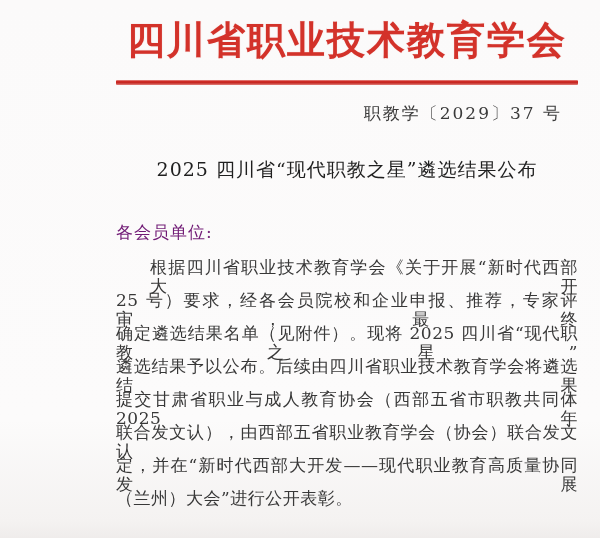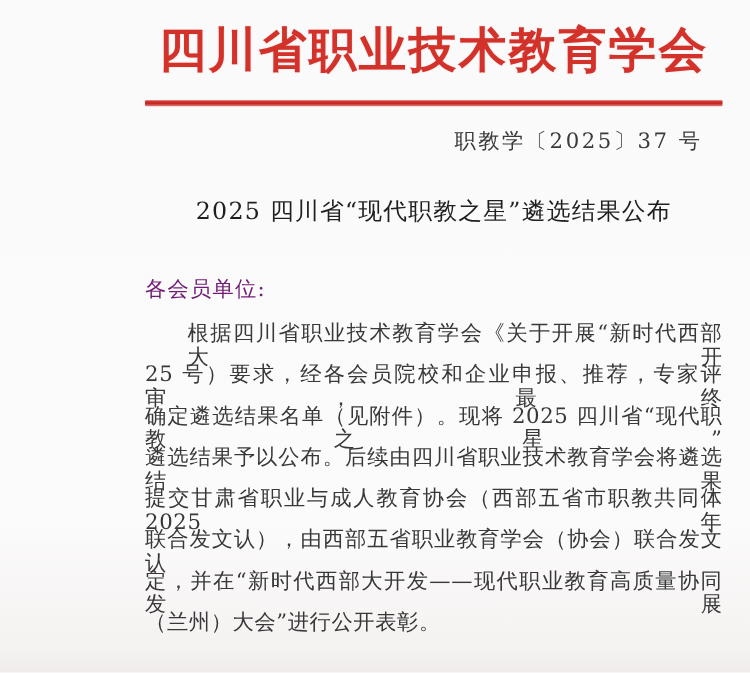--- a/index.html
+++ b/index.html
@@ -85,21 +85,21 @@
 </style>
 </head>
 <body>
 
 <div class="page">
 
   <div class="org-name">四川省职业技术教育学会</div>
 
   <div class="red-rule"></div>
 
-  <div class="doc-number">职教学〔2025〕37 号</div>
+  <div class="doc-number">职教学〔2029〕37 号</div>
 
   <div class="doc-title">2025 四川省“现代职教之星”遴选结果公布</div>
 
   <div class="salutation">各会员单位:</div>
 
   <div class="body-text">
     <div class="body-line j indent">根据四川省职业技术教育学会《关于开展“新时代西部大开</div>
     <div class="body-line j">25 号）要求，经各会员院校和企业申报、推荐，专家评审，最终</div>
     <div class="body-line j">确定遴选结果名单（见附件）。现将 2025 四川省“现代职教之星”</div>
     <div class="body-line j">遴选结果予以公布。后续由四川省职业技术教育学会将遴选结果</div>

